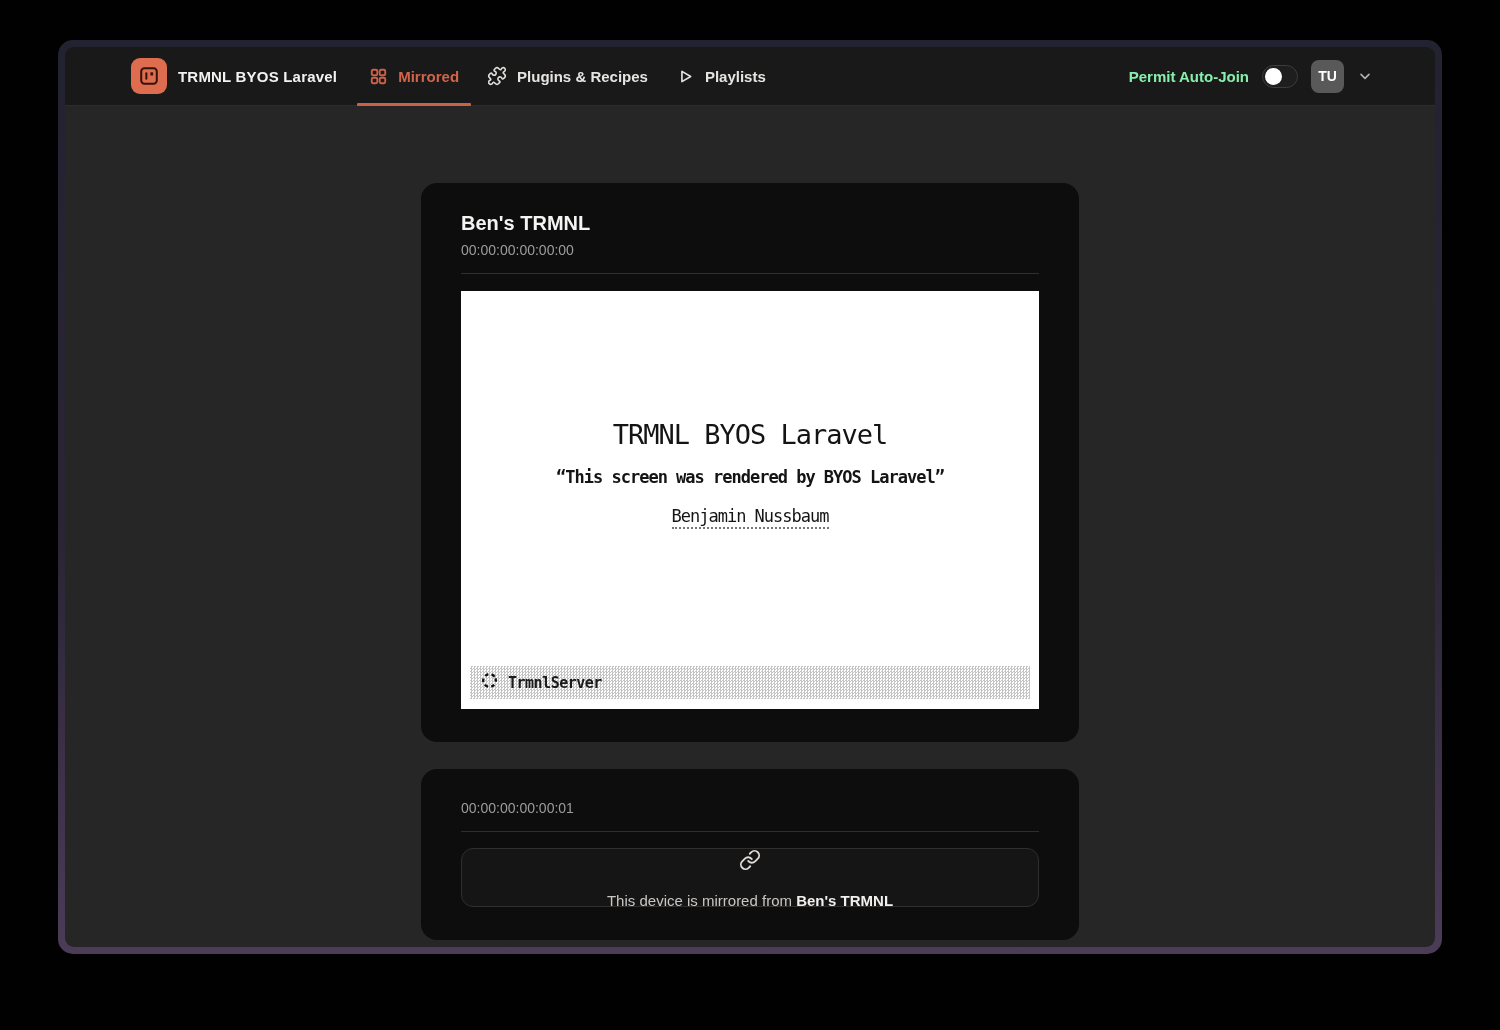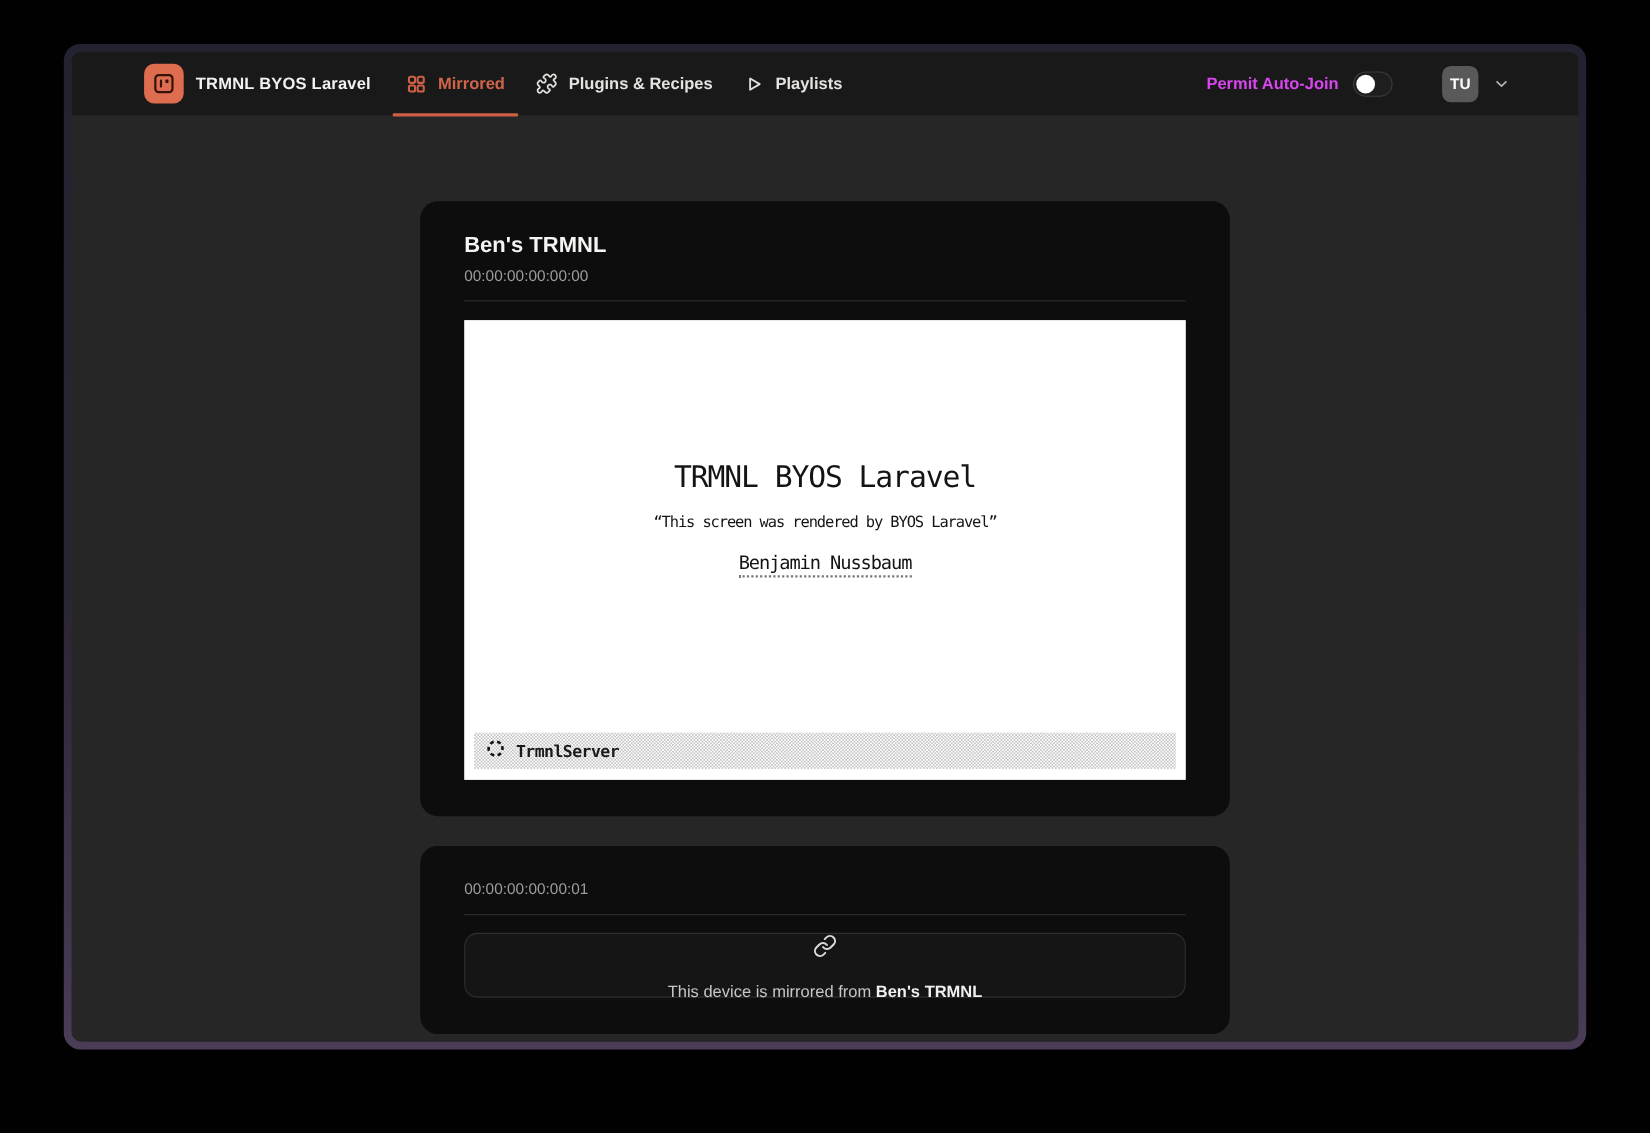--- a/index.html
+++ b/index.html
@@ -37,56 +37,56 @@
   }
   .nav-item .nav-label { white-space: nowrap; }
   .nav-item.active { color: #d0654a; }
   .nav-item.active::after {
     content: ""; position: absolute; left: 0; right: 0; bottom: -1px; height: 3px;
     background: #cd6045; border-radius: 1px;
   }
   .nav-item svg { display: block; }
 
   .nav-right { margin-left: auto; display: flex; align-items: center; gap: 13px; }
-  .autojoin-label { color: #d946ef; font-size: 15px; font-weight: 700; white-space: nowrap; }
+  .autojoin-label { color: #86efac; font-size: 15px; font-weight: 700; white-space: nowrap; }
   .toggle {
     width: 36px; height: 23px; border-radius: 12px; background: #1e1e1e;
     border: 1px solid #3d3d3d; position: relative; cursor: pointer; flex: 0 0 auto;
   }
   .toggle-knob {
     position: absolute; left: 2px; top: 2px; width: 17px; height: 17px;
     border-radius: 50%; background: #ffffff;
   }
   .avatar {
     width: 33px; height: 33px; border-radius: 8px; background: #595959;
     color: #ffffff; font-size: 14px; font-weight: 600;
-    display: flex; align-items: center; justify-content: center; cursor: pointer; margin-left: 32px;
+    display: flex; align-items: center; justify-content: center; cursor: pointer;
   }
   .caret { display: flex; align-items: center; cursor: pointer; }
 
   
   .main { flex: 1; overflow: hidden; padding-top: 77px; }
   .device-card {
-    width: 736px; margin: 0 auto; background: #0d0d0d; border-radius: 16px;
+    width: 658px; margin: 0 auto; background: #0d0d0d; border-radius: 16px;
     padding: 26px 40px 33px 40px;
   }
   .device-card + .device-card { margin-top: 27px; }
   .device-name { color: #f5f4f2; font-size: 20px; font-weight: 700; line-height: 28px; }
   .device-mac { color: #9d9d9d; font-size: 14px; margin-top: 5px; }
   .card-divider { border: none; border-top: 1px solid #2e2e2e; margin-top: 15px; }
 
   
   .eink-screen {
     margin-top: 17px; height: 418px; background: #ffffff; position: relative;
     display: flex; flex-direction: column; align-items: center;
     font-family: "DejaVu Sans Mono", monospace; color: #141414;
     padding-top: 128px;
   }
   .eink-title { font-size: 27px; font-weight: 500; letter-spacing: -1px; }
-  .eink-quote { font-size: 14px; font-weight: 400; margin-top: 17px; letter-spacing: -1px; }
+  .eink-quote { font-size: 17px; font-weight: 700; margin-top: 17px; letter-spacing: -1px; }
   .eink-author {
     font-size: 17px; font-weight: 400; margin-top: 19px; letter-spacing: -1px;
     border-bottom: 2px dotted #777; padding-bottom: 1px;
   }
   .eink-footer {
     position: absolute; left: 9px; right: 9px; bottom: 10px; height: 33px;
     background-image: conic-gradient(#c4c4c4 25%, #ffffff 0 50%, #c4c4c4 0 75%, #ffffff 0);
     background-size: 3px 3px;
     display: flex; align-items: center; padding: 0 10px; gap: 9px;
   }

